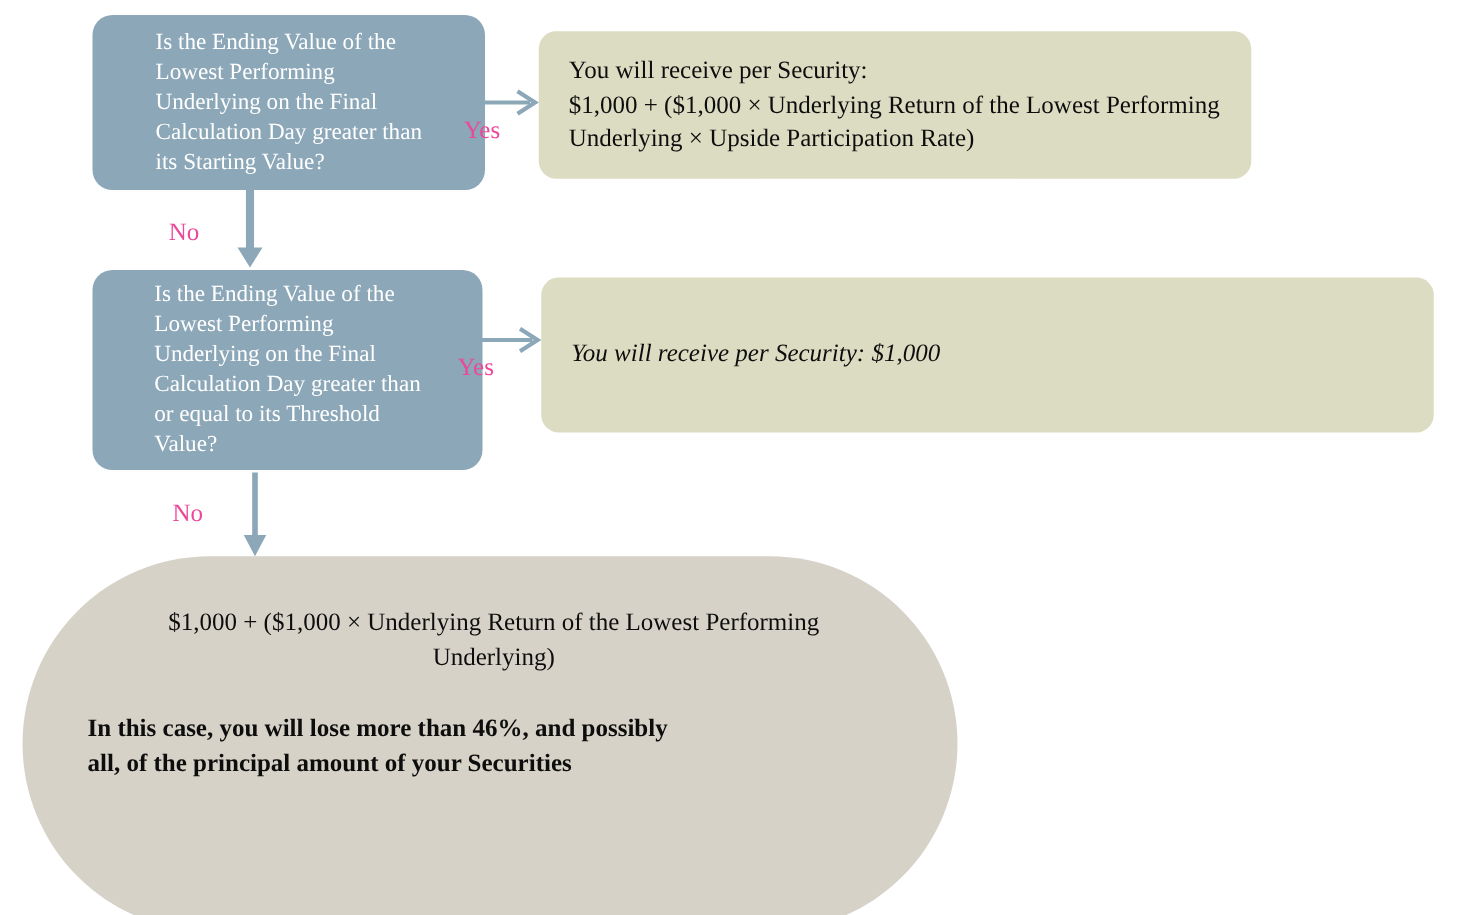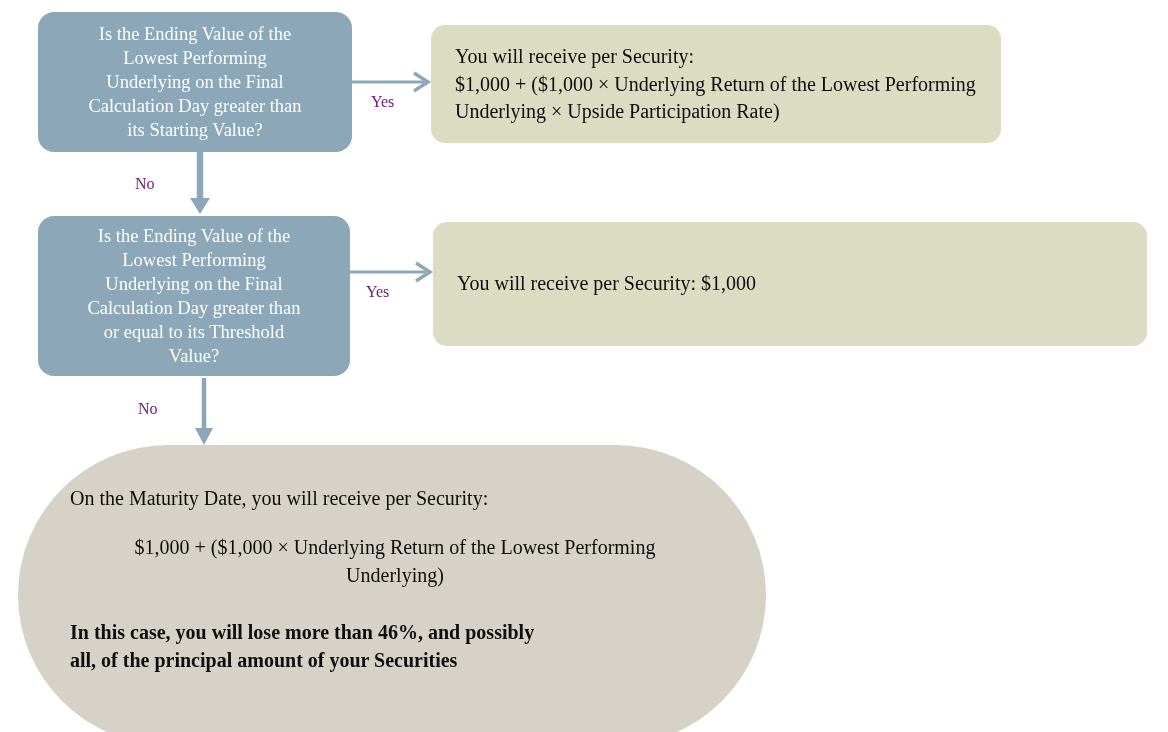--- a/index.html
+++ b/index.html
@@ -25,25 +25,26 @@
 
   
   .decision {
     position: absolute;
     background: #8CA7B8;
     border-radius: 16px;
     color: #ffffff;
     display: flex;
     align-items: center;
     justify-content: center;
-    text-align: center;
+    text-align: left;
     line-height: 1.30;
     font-size: 18.5px;
     padding: 18px 14px;
     white-space: pre-line;
+    margin-left: 36px;
   }
 
   #decision-1 {
     left: 38px;  top: 12px;
     width: 314px; height: 140px;
   }
   #decision-2 {
     left: 38px;  top: 216px;
     width: 312px; height: 160px;
   }
@@ -63,20 +64,21 @@
     left: 431px; top: 25px;
     width: 570px; height: 118px;
     padding: 18px 24px 0 24px;
   }
   #outcome-2 {
     left: 433px; top: 222px;
     width: 714px; height: 124px;
     display: flex;
     align-items: center;
     padding: 0 24px;
+    font-style: italic;
   }
 
   
   #final-oval {
     position: absolute;
     left: 18px; top: 445px;
     width: 748px; height: 300px;
     background: #D6D2C7;
     border-radius: 150px / 150px;
   }
@@ -112,22 +114,22 @@
   #arrows {
     position: absolute;
     left: 0; top: 0;
     width: 1168px; height: 732px;
     pointer-events: none;
   }
 
   
   .edge-label {
     position: absolute;
-    font-size: 16px;
-    color: #701a75;
+    font-size: 20px;
+    color: #ec4899;
     line-height: 1;
     font-family: Liberation Serif, serif;
   }
   #label-yes-1 { left: 371px; top: 94px; }
   #label-no-1  { left: 135px; top: 176px; }
   #label-yes-2 { left: 366px; top: 284px; }
   #label-no-2  { left: 138px; top: 401px; }
 </style>
 </head>
 <body>
@@ -148,21 +150,20 @@
 Lowest Performing
 Underlying on the Final
 Calculation Day greater than
 or equal to its Threshold
 Value?</div>
 
   <div class="outcome" id="outcome-2">You will receive per Security: $1,000</div>
 
   <div id="final-oval">
     <div id="final-inner">
-      <p class="final-line-1">On the Maturity Date, you will receive per Security:</p>
       <p class="final-line-2">$1,000 + ($1,000 × Underlying Return of the Lowest Performing
 Underlying)</p>
       <p class="final-line-3">In this case, you will lose more than 46%, and possibly
 all, of the principal amount of your Securities</p>
     </div>
   </div>
 
   <svg id="arrows" viewBox="0 0 1168 732" xmlns="http://www.w3.org/2000/svg">
 
     <g>

